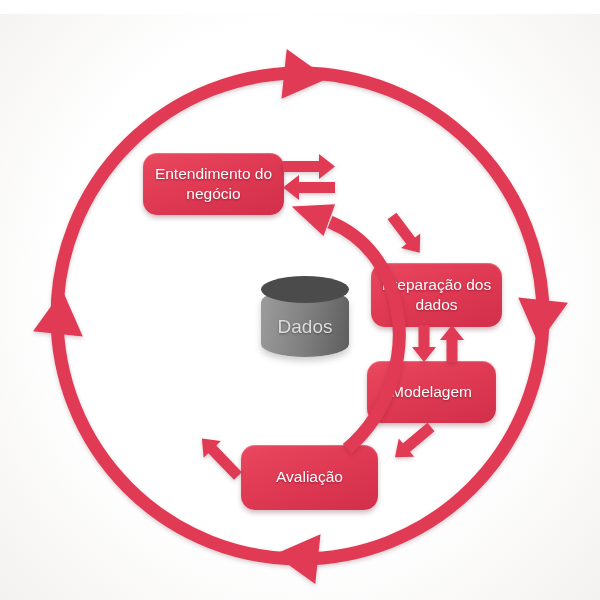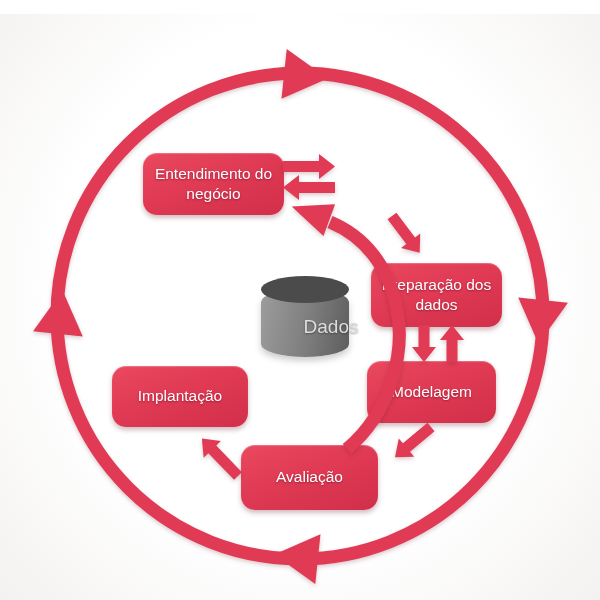--- a/index.html
+++ b/index.html
@@ -49,21 +49,20 @@
   }
   .cylinder-top{
     position:absolute;left:0;top:0;width:88px;height:27px;
     background:var(--cylinder-top);
     border-radius:50%;
   }
   .cylinder-label{
     position:absolute;left:0;top:40px;width:88px;
     text-align:center;color:#dedcdc;font-size:19px;
     text-shadow:0 1px 2px rgba(0,0,0,0.35);
-    padding-left:26px;
   }
 </style>
 </head>
 <body>
 
 <div class="stage">
 
   <div class="node" style="left:143px;top:139px;width:141px;height:62px;">
     <span>Entendimento do negócio</span>
   </div>
@@ -74,23 +73,20 @@
   </div>
 
   <div class="node" style="left:241px;top:431px;width:137px;height:65px;">
     <span>Avaliação</span>
   </div>
 
   <div class="node" style="left:367px;top:347px;width:129px;height:62px;">
     <span>Modelagem</span>
   </div>
 
-  <div class="node" style="left:112px;top:352px;width:136px;height:61px;">
-    <span>Implantação</span>
-  </div>
 
   <div class="cylinder">
     <div class="cylinder-body"></div>
     <div class="cylinder-top"></div>
     <div class="cylinder-label">Dados</div>
   </div>
 
   <svg class="arrow-layer shadowed" viewBox="0 0 600 600">
 
     <circle class="stroke-accent" cx="300" cy="302" r="243" stroke-width="13"></circle>

